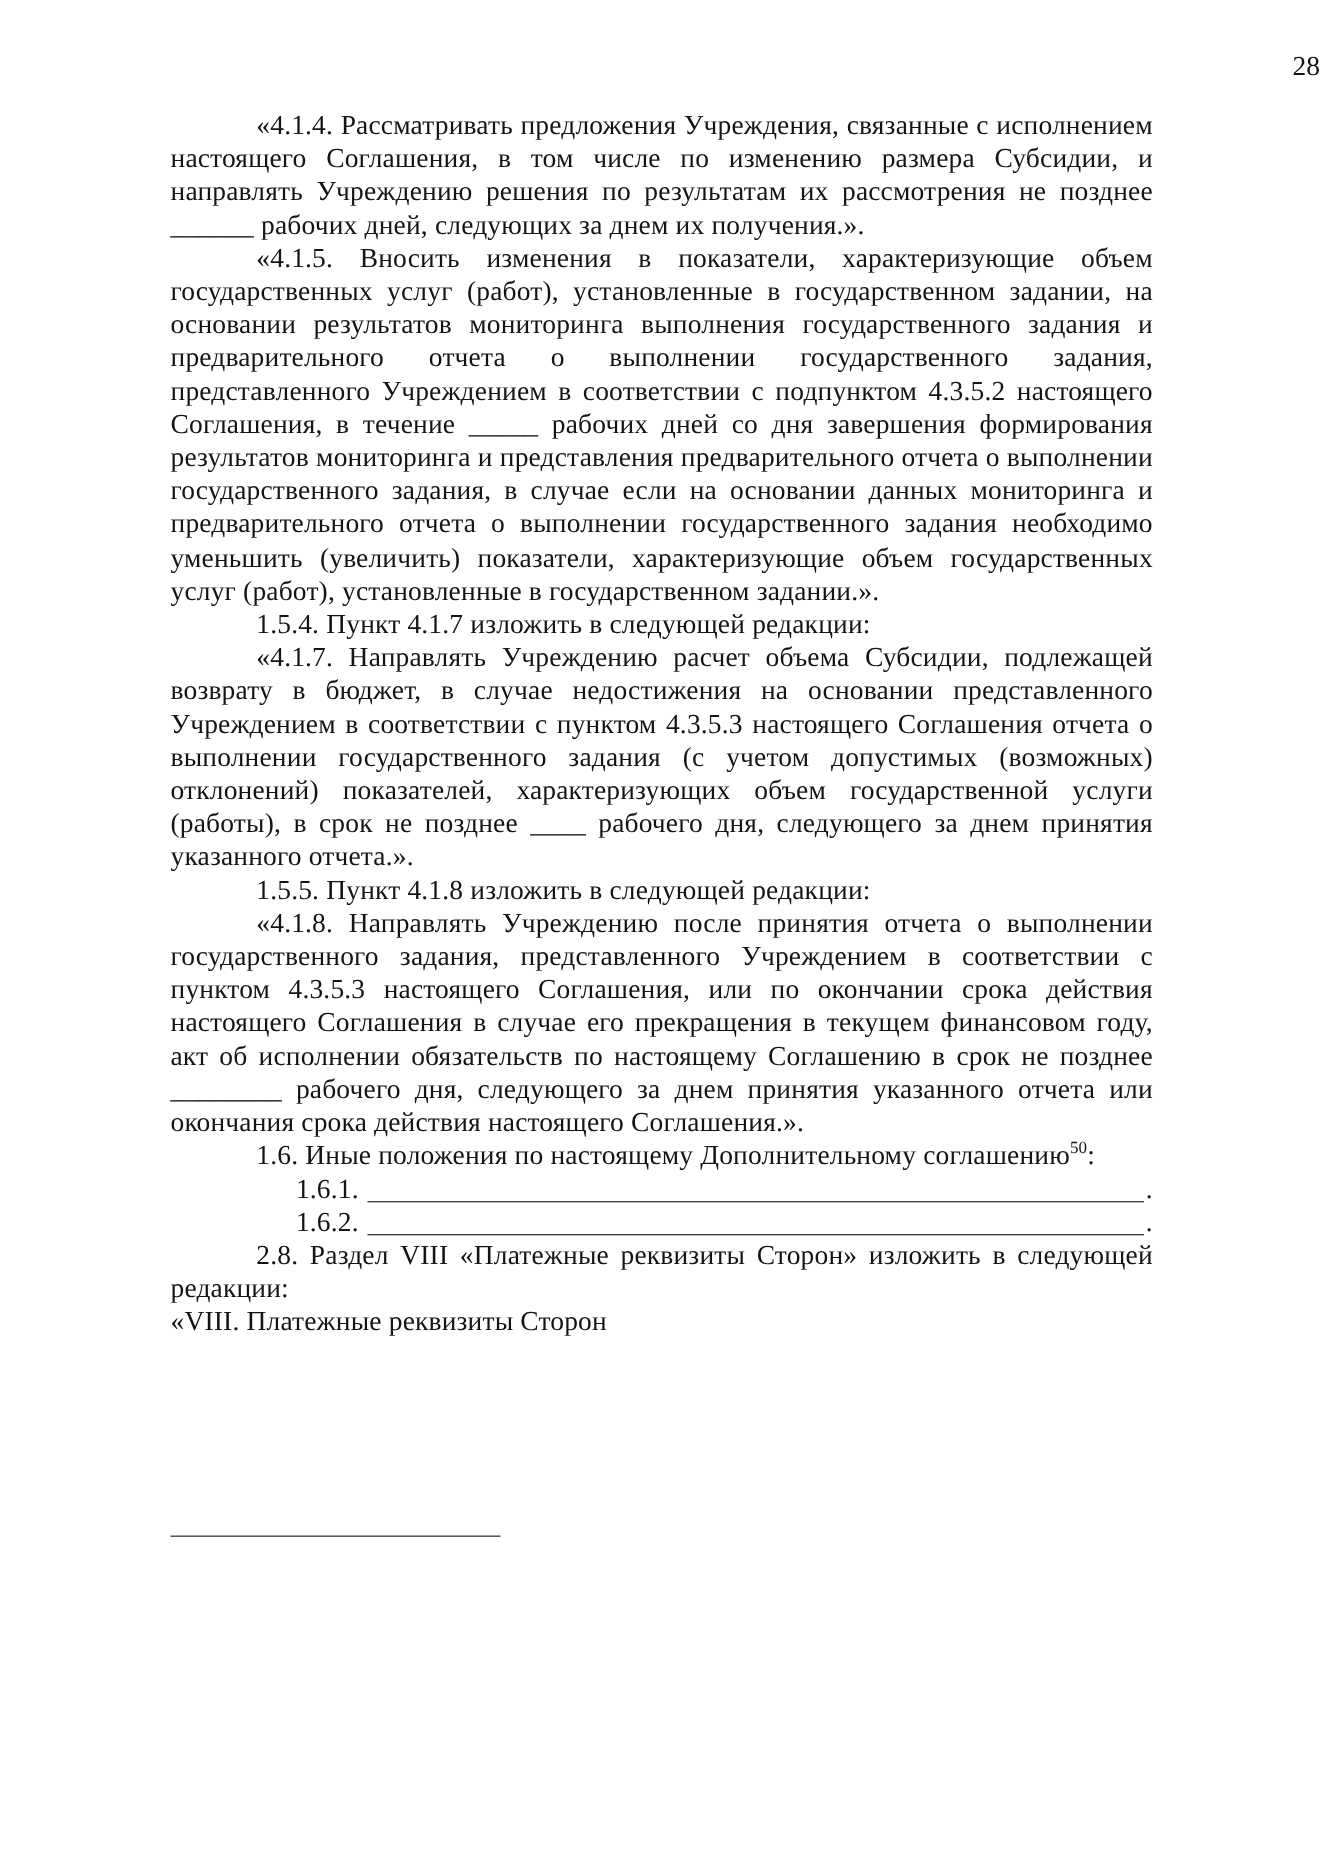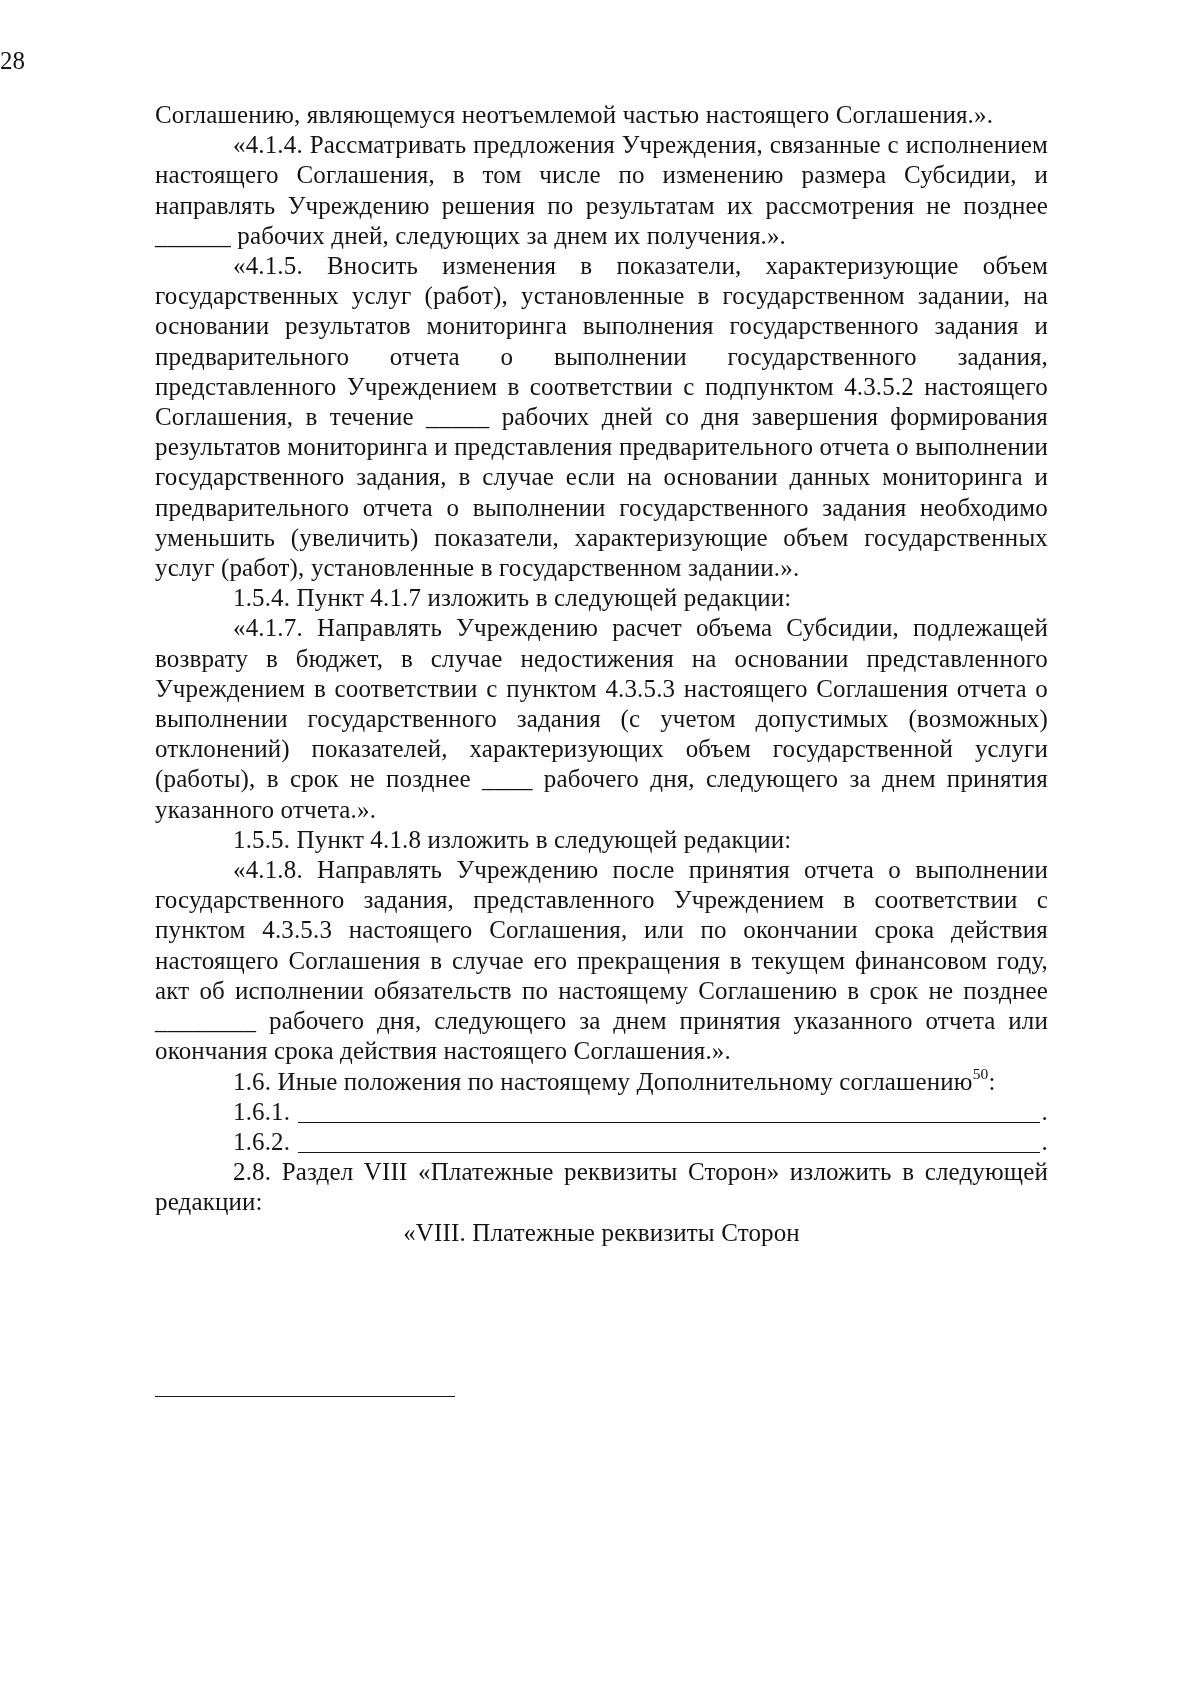--- a/index.html
+++ b/index.html
@@ -9,21 +9,21 @@
   }
   body {
     width: 1200px;
     height: 1697px;
     position: relative;
     font-family: "Liberation Serif", "DejaVu Serif", serif;
     color: #141414;
     overflow: hidden;
   }
   .page-number {
-    text-align: left;
+    text-align: right;
     padding-top: 46px;
     font-size: 25px;
     line-height: 30px;
   }
   .content {
     margin: 24px 152px 0 155px;
     font-size: 25px;
     line-height: 30.2px;
     text-align: justify;
     letter-spacing: 0.15px;
@@ -31,31 +31,31 @@
   .content p {
     margin: 0;
   }
   p.indent {
     text-indent: 78px;
   }
   p.noindent {
     text-indent: 0;
   }
   p.center {
-    text-align: center;
     text-indent: 0;
   }
   p.blank-row {
     display: flex;
     align-items: flex-end;
     padding-left: 78px;
     text-indent: 0;
   }
   .blank-label {
     white-space: nowrap;
+    margin-left: 36px;
   }
   .fill-blank {
     flex: 1;
     border-bottom: 1.6px solid #141414;
     margin: 0 2px 4px 8px;
     height: 1px;
   }
   sup {
     font-size: 0.62em;
     line-height: 0;
@@ -81,21 +81,20 @@
     text-align: justify;
     letter-spacing: 0.1px;
   }
 </style>
 </head>
 <body>
 
 <div class="page-number">28</div>
 
 <div class="content">
-  <p class="noindent">Соглашению, являющемуся неотъемлемой частью настоящего Соглашения.».</p>
   <p class="indent">«4.1.4. Рассматривать предложения Учреждения, связанные с исполнением настоящего Соглашения, в том числе по изменению размера Субсидии, и направлять Учреждению решения по результатам их рассмотрения не позднее ______ рабочих дней, следующих за днем их получения.».</p>
   <p class="indent">«4.1.5. Вносить изменения в показатели, характеризующие объем государственных услуг (работ), установленные в государственном задании, на основании результатов мониторинга выполнения государственного задания и предварительного отчета о выполнении государственного задания, представленного Учреждением в соответствии с подпунктом 4.3.5.2 настоящего Соглашения, в течение _____ рабочих дней со дня завершения формирования результатов мониторинга и представления предварительного отчета о выполнении государственного задания, в случае если на основании данных мониторинга и предварительного отчета о выполнении государственного задания необходимо уменьшить (увеличить) показатели, характеризующие объем государственных услуг (работ), установленные в государственном задании.».</p>
   <p class="indent">1.5.4. Пункт 4.1.7 изложить в следующей редакции:</p>
   <p class="indent">«4.1.7. Направлять Учреждению расчет объема Субсидии, подлежащей возврату в бюджет, в случае недостижения на основании представленного Учреждением в соответствии с пунктом 4.3.5.3 настоящего Соглашения отчета о выполнении государственного задания (с учетом допустимых (возможных) отклонений) показателей, характеризующих объем государственной услуги (работы), в срок не позднее ____ рабочего дня, следующего за днем принятия указанного отчета.».</p>
   <p class="indent">1.5.5. Пункт 4.1.8 изложить в следующей редакции:</p>
   <p class="indent">«4.1.8. Направлять Учреждению после принятия отчета о выполнении государственного задания, представленного Учреждением в соответствии с пунктом 4.3.5.3 настоящего Соглашения, или по окончании срока действия настоящего Соглашения в случае его прекращения в текущем финансовом году, акт об исполнении обязательств по настоящему Соглашению в срок не позднее ________ рабочего дня, следующего за днем принятия указанного отчета или окончания срока действия настоящего Соглашения.».</p>
   <p class="indent"><span>1.6. Иные положения по настоящему Дополнительному соглашению</span><sup>50</sup><span>:</span></p>
   <p class="blank-row">
     <span class="blank-label">1.6.1.</span>
     <span class="fill-blank"></span>

